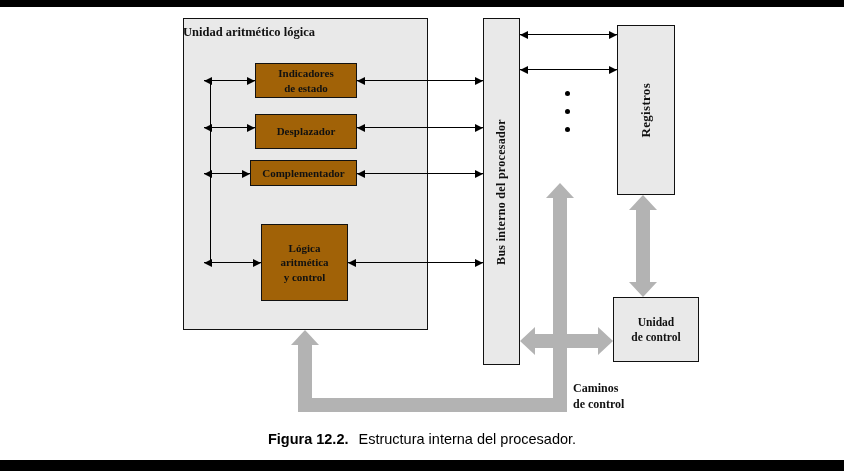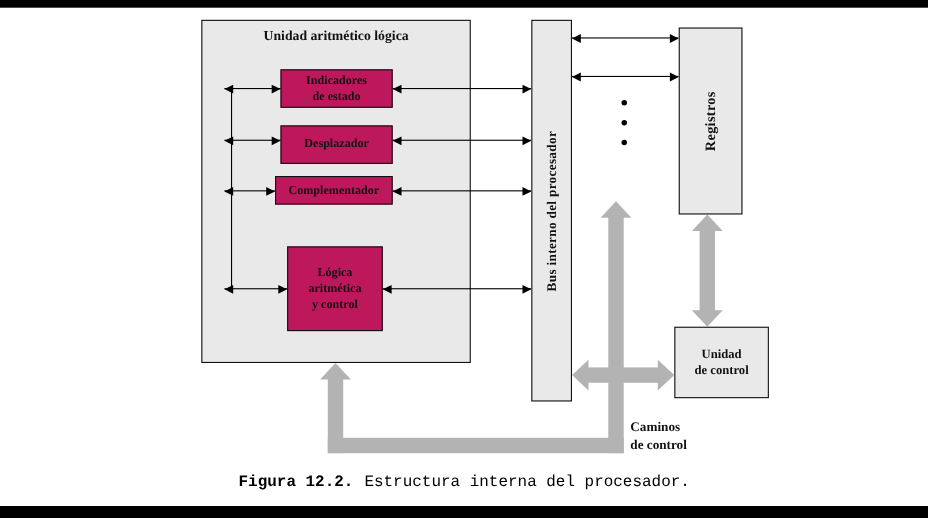--- a/index.html
+++ b/index.html
@@ -7,21 +7,21 @@
   body { font-family:"Liberation Serif", serif; }
   .page { position:relative; width:844px; height:471px; background:#ffffff; overflow:hidden; }
   .bar { position:absolute; left:0; width:844px; background:#000; }
 
   .box { position:absolute; border:1px solid #111; }
   .fill { background: var(--box_fill, #e9e9e9); }
   .center { display:flex; align-items:center; justify-content:center; text-align:center; }
   .multiline { white-space:pre-line; }
   .bold { font-weight:bold; }
 
-  .whitebox { position:absolute; border:1px solid #111; background:#be185d;
+  .whitebox { position:absolute; border:1px solid #111; background:#a16207;
               display:flex; align-items:center; justify-content:center;
               text-align:center; font-weight:bold; font-size:11px; line-height:1.3;
               white-space:pre-line; color:#111; }
 
   .vtext { writing-mode:vertical-rl; transform:rotate(180deg); font-weight:bold; color:#111; letter-spacing:0.3px; }
 
   
   .harrow { position:absolute; height:1px; background:#000; }
   .harrow::before, .harrow::after { content:""; position:absolute; top:-3.5px; width:0; height:0;
               border-top:4px solid transparent; border-bottom:4px solid transparent; }
@@ -36,21 +36,21 @@
   
   .gshaft { position:absolute; background:var(--gray_arrow, #b3b3b3); }
   .gtri { position:absolute; width:0; height:0; }
   .gtri.up    { border-left:14px solid transparent; border-right:14px solid transparent; border-bottom:15px solid var(--gray_arrow,#b3b3b3); }
   .gtri.down  { border-left:14px solid transparent; border-right:14px solid transparent; border-top:15px solid var(--gray_arrow,#b3b3b3); }
   .gtri.left  { border-top:14px solid transparent; border-bottom:14px solid transparent; border-right:15px solid var(--gray_arrow,#b3b3b3); }
   .gtri.right { border-top:14px solid transparent; border-bottom:14px solid transparent; border-left:15px solid var(--gray_arrow,#b3b3b3); }
 
   .label { position:absolute; color:#111; }
   .caption { position:absolute; left:0; top:431px; width:844px; text-align:center;
-             font-family:Liberation Mono, monospace; font-size:14.5px; color:#000; }
+             font-family:Liberation Sans, sans-serif; font-size:14.5px; color:#000; }
   .caption .fig { font-weight:bold; margin-right:10px; }
 </style>
 </head>
 <body>
 
 <div class="page">
 
   <div class="bar" style="top:0;height:7px"></div>
   <div class="bar" style="top:460px;height:11px"></div>
 
@@ -63,21 +63,21 @@
 
   <div class="gshaft" style="left:531px;top:334px;width:71px;height:14px"></div>
   <div class="gtri left" style="left:520px;top:327px"></div>
   <div class="gtri right" style="left:598px;top:327px"></div>
 
   <div class="gshaft" style="left:636px;top:208px;width:14px;height:76px"></div>
   <div class="gtri up" style="left:629px;top:195px"></div>
   <div class="gtri down" style="left:629px;top:282px"></div>
 
   <div class="box fill" style="left:183px;top:18px;width:245px;height:312px"></div>
-  <div class="label bold" style="left:183px;top:25px;width:245px;text-align:center;font-size:12.5px">Unidad aritmético lógica</div>
+  <div class="label bold" style="left:183px;top:25px;width:245px;text-align:left;font-size:12.5px">Unidad aritmético lógica</div>
 
   <div class="whitebox" style="left:255px;top:63px;width:102px;height:35px">Indicadores
 de estado</div>
   <div class="whitebox" style="left:255px;top:114px;width:102px;height:35px">Desplazador</div>
   <div class="whitebox" style="left:250px;top:160px;width:107px;height:26px">Complementador</div>
   <div class="whitebox" style="left:261px;top:224px;width:87px;height:77px">Lógica
 aritmética
 y control</div>
 
   <div class="vline" style="left:210px;top:80px;height:183px"></div>

